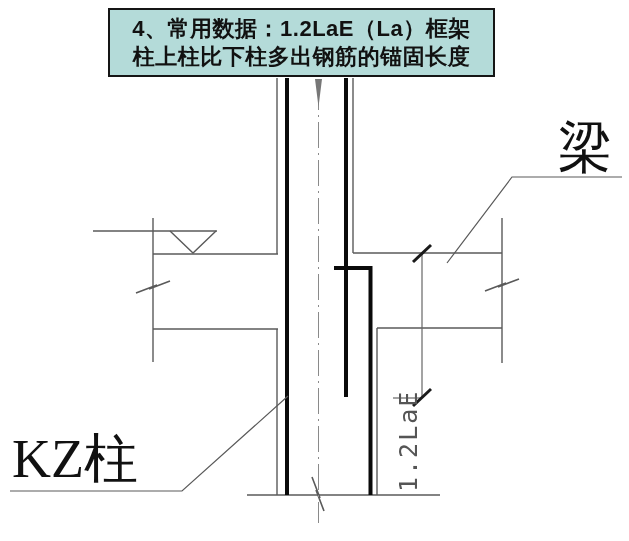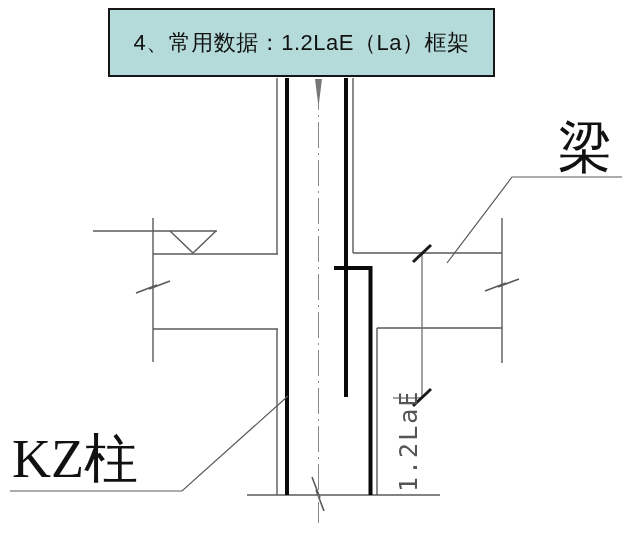--- a/index.html
+++ b/index.html
@@ -5,21 +5,21 @@
   html,body{margin:0;padding:0;}
   body{
     width:629px;height:541px;position:relative;background:#ffffff;
     font-family:"Liberation Sans",sans-serif;overflow:hidden;
   }
   .stage{position:absolute;left:0;top:0;width:629px;height:541px;}
   .title-box{
     position:absolute;left:108px;top:8px;width:387px;height:69px;
     background:#b4dbd9;border:2px solid #151515;box-sizing:border-box;
     display:flex;flex-direction:column;justify-content:center;align-items:center;
-    font-weight:normal;color:#111;font-size:22px;line-height:28px;
+    font-weight:bold;color:#111;font-size:22px;line-height:28px;
     letter-spacing:0.5px;white-space:nowrap;
   }
   svg{position:absolute;left:0;top:0;}
   .cjk-serif{font-family:"Liberation Serif","DejaVu Serif",serif;}
 </style>
 </head>
 <body>
 
 <div class="stage">
 
@@ -77,15 +77,16 @@
       <polyline points="10,491 182,491 288,396"></polyline>
       <polyline points="447,263 512,177 622,177"></polyline>
     </g>
 
     <text x="558" y="166" class="cjk-serif" font-size="54" fill="#111">梁</text>
     <text x="12" y="477" class="cjk-serif" font-size="54" fill="#111">KZ柱</text>
   </svg>
 
   <div class="title-box">
     <div>4、常用数据：1.2LaE（La）框架</div>
+    <div>柱上柱比下柱多出钢筋的锚固长度</div>
   </div>
 
 </div>
 
 </body></html>

